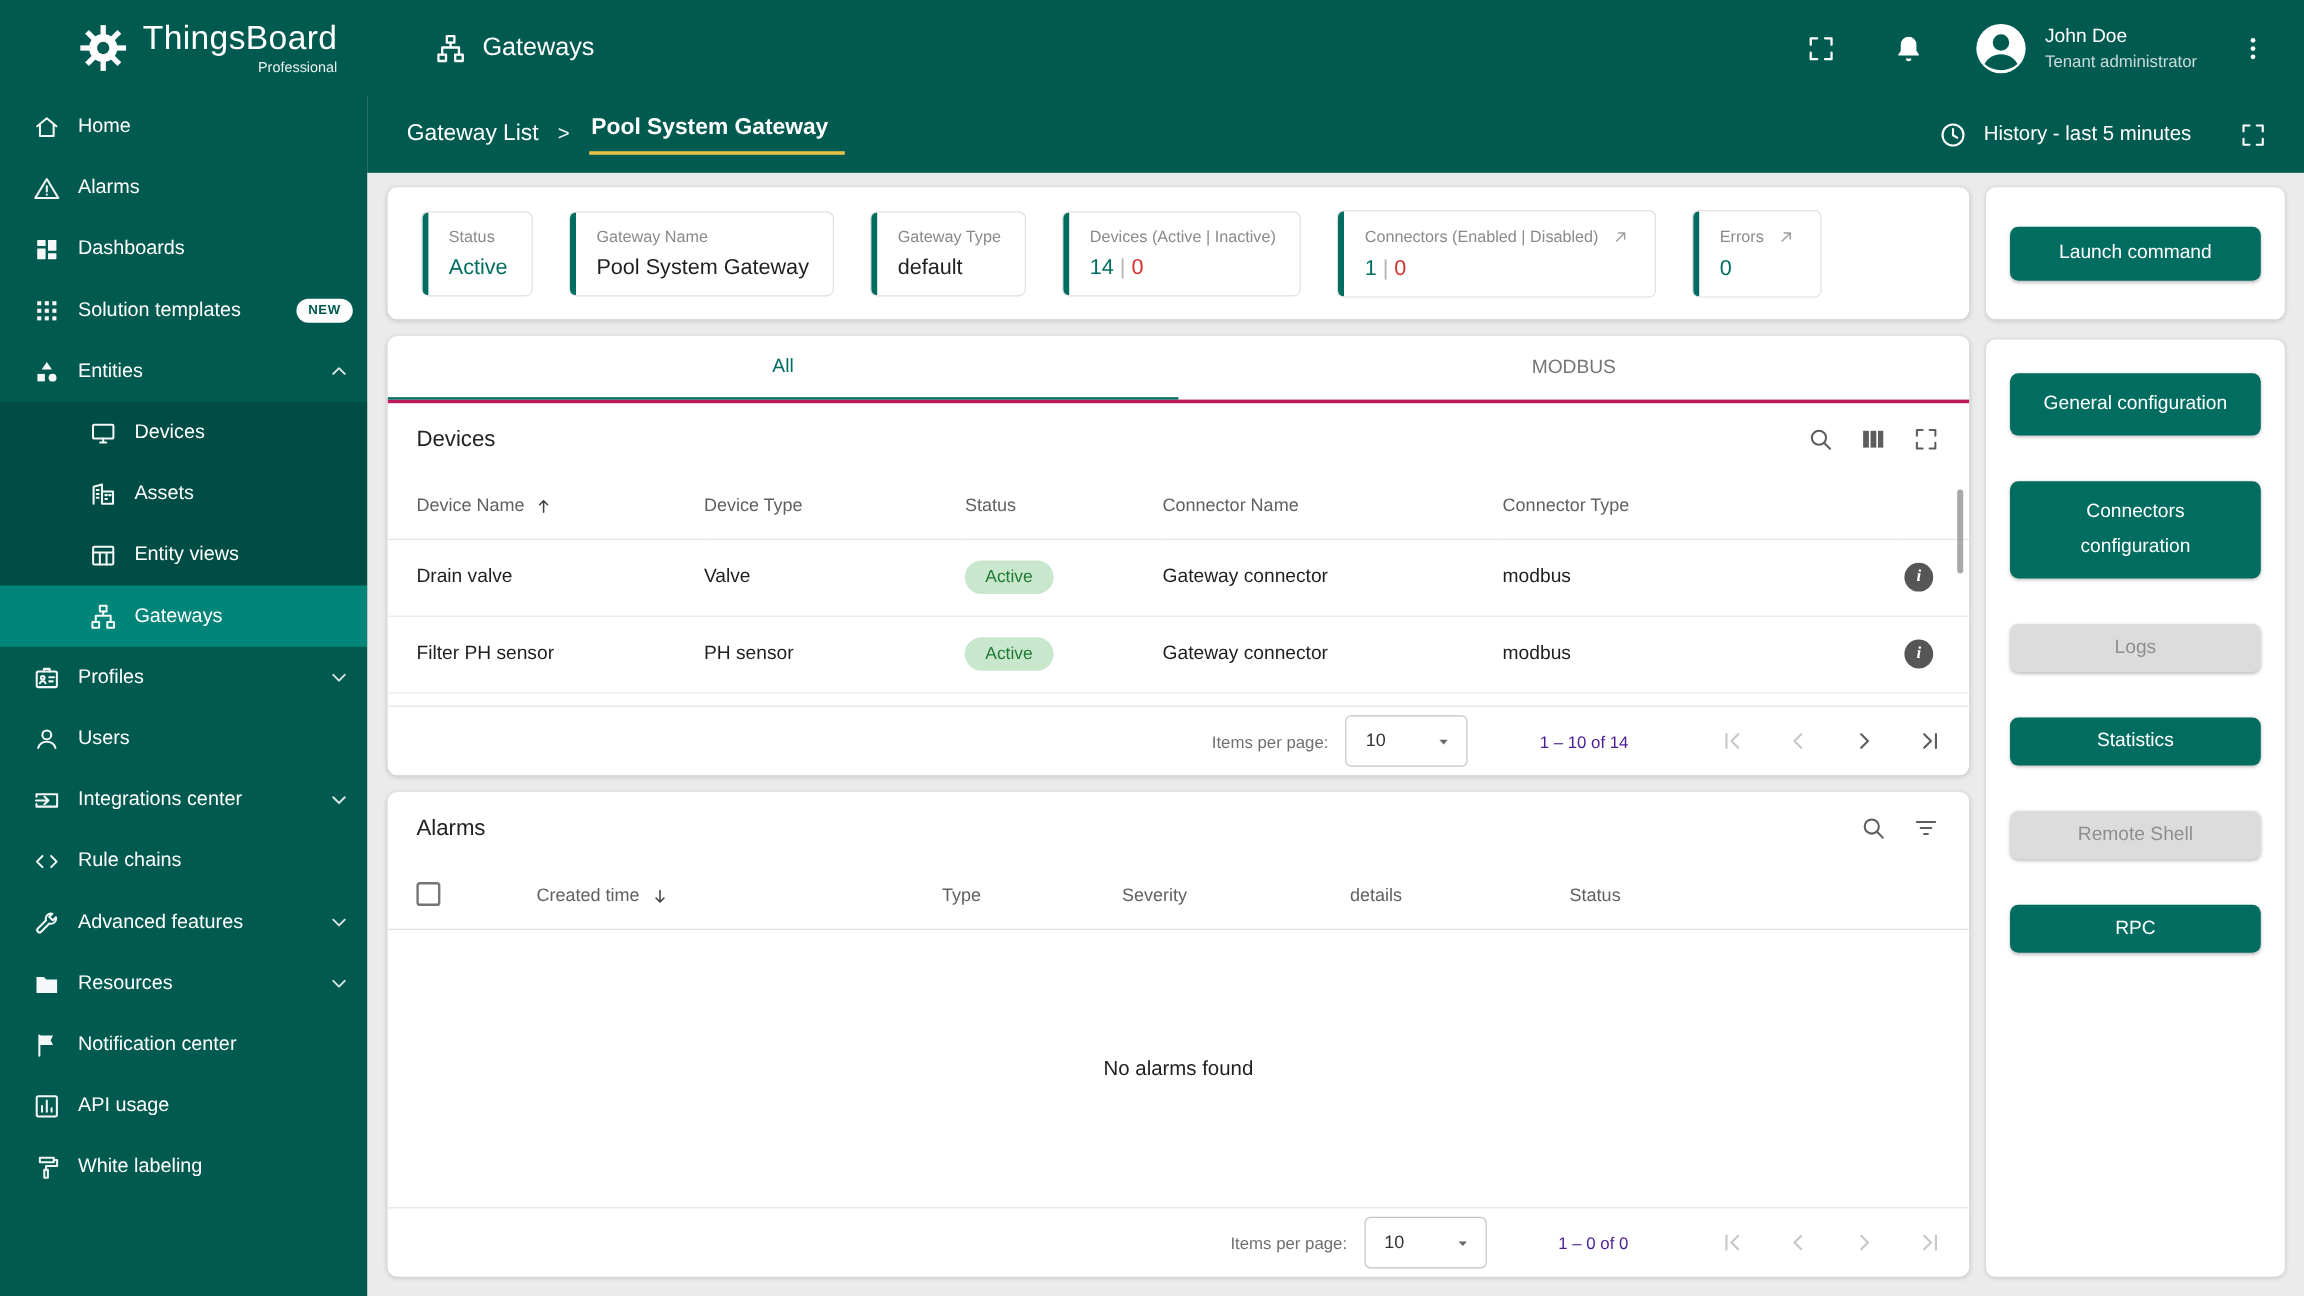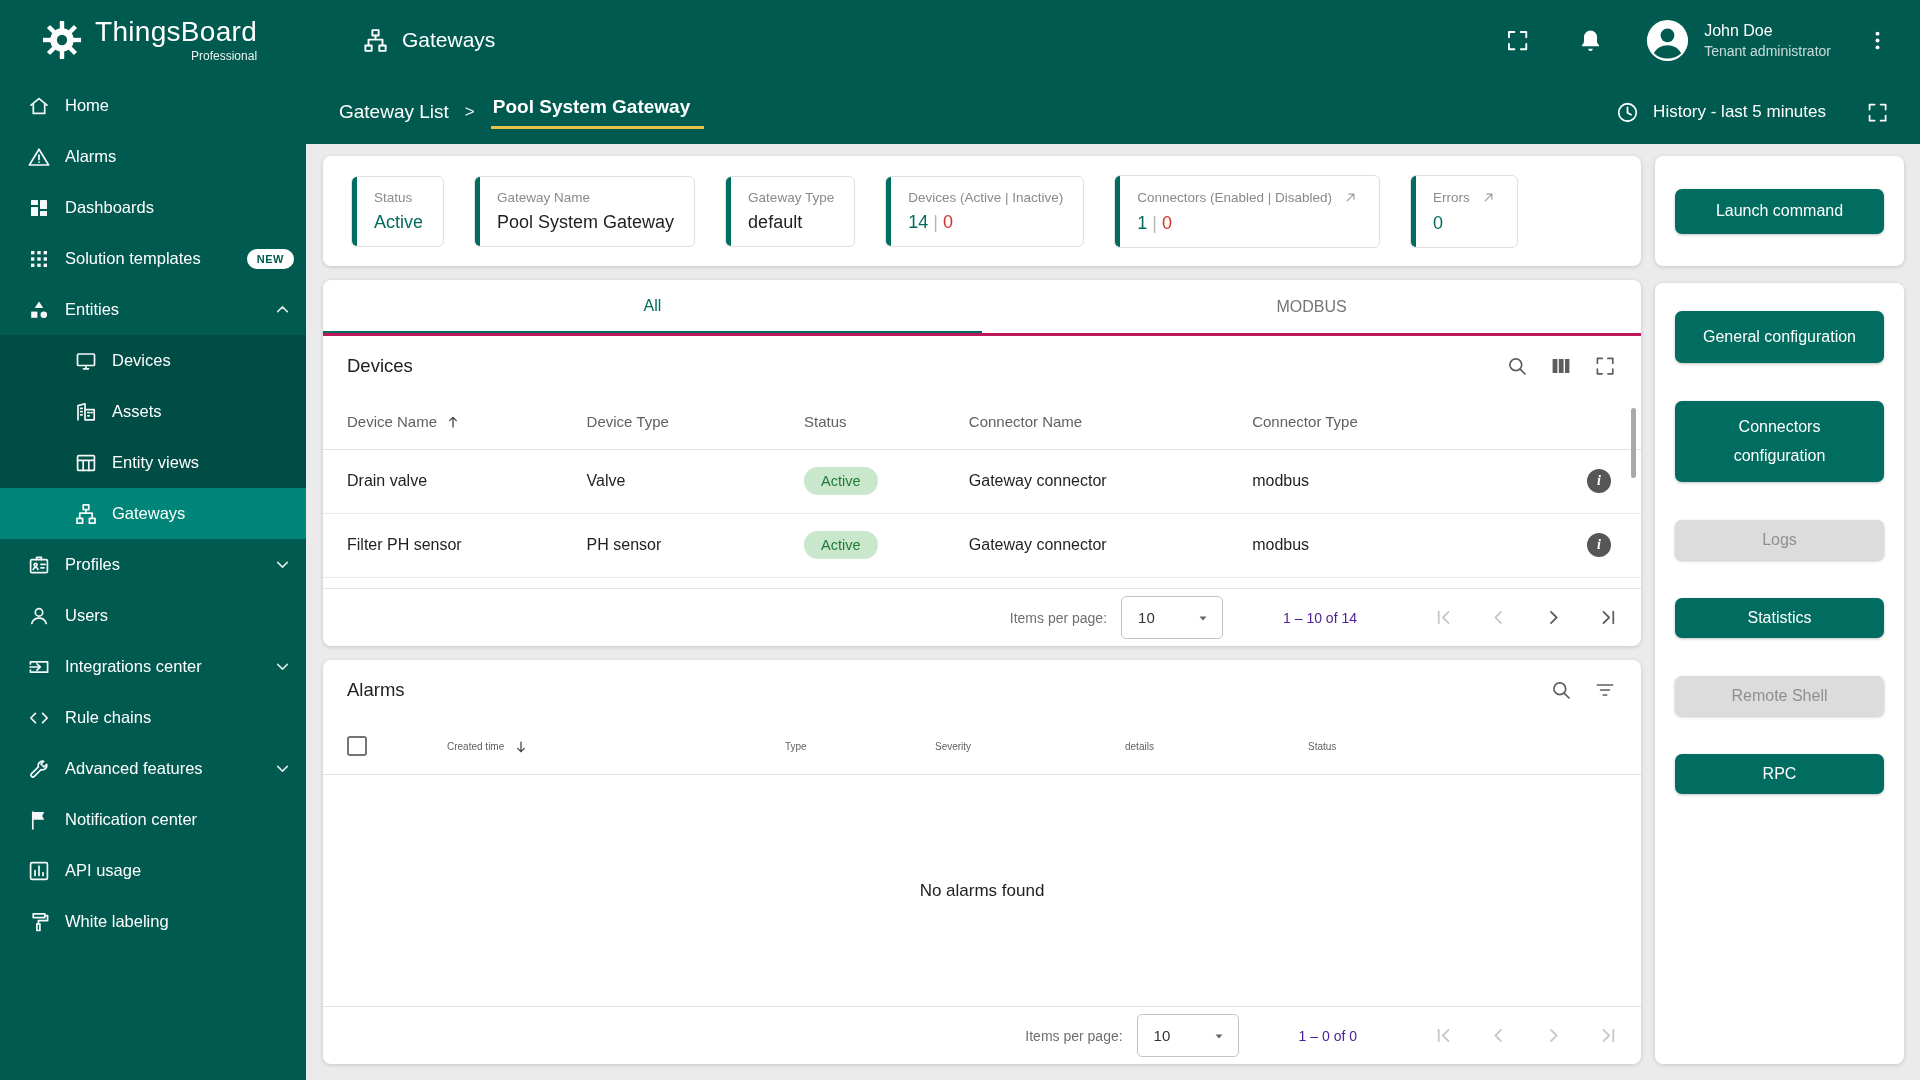--- a/index.html
+++ b/index.html
@@ -3,21 +3,21 @@
 <meta charset="utf-8">
 <style>
   *{margin:0;padding:0;box-sizing:border-box}
   html,body{width:1920px;height:1080px;overflow:hidden}
   body{font-family:"Liberation Sans","DejaVu Sans",sans-serif;background:var(--page-bg,#ebebeb);color:#212121}
   .ic{display:inline-flex;align-items:center;justify-content:center;flex-shrink:0}
   .ic svg{width:100%;height:100%}
 
   
   .topbar{height:80px;background:var(--primary-dark,#005a4f);display:flex;align-items:center;color:#fff}
-  .brand{width:306px;flex-shrink:0;display:flex;align-items:center;gap:11px;padding-left:40px}
+  .brand{width:306px;flex-shrink:0;display:flex;align-items:center;gap:11px;padding-left:64px}
   .brand-gear{width:44px;height:44px;color:#fff}
   .brand-title{font-size:28px;font-weight:500;letter-spacing:.3px;line-height:1}
   .brand-sub{font-size:12px;text-align:right;opacity:.92;margin-top:3px}
   .page-head{display:flex;align-items:center;gap:13px;margin-left:56px}
   .page-head .ic{width:27px;height:27px}
   .page-title{font-size:21px;font-weight:500}
   .top-actions{margin-left:auto;display:flex;align-items:center;padding-right:30px}
   .tb-icon{width:27px;height:27px;cursor:pointer}
   .top-bell{margin-left:46px}
   .user-chip{display:flex;align-items:center;gap:13px;margin-left:40px;cursor:pointer}
@@ -89,21 +89,21 @@
   .paging{height:58px;display:flex;align-items:center;justify-content:flex-end;border-top:1px solid #e4e4e4;padding-right:20px;flex-shrink:0;margin-top:auto}
   .pg-label{font-size:14px;color:#6f6f6f}
   .pg-select{display:flex;align-items:center;justify-content:space-between;width:102px;height:43px;border:1px solid #c4c4c4;border-radius:5px;margin:0 0 0 14px;padding:0 8px 0 16px;font-size:15px;color:#333;cursor:pointer}
   .pg-select .ic{width:22px;height:22px;color:#666}
   .pg-range{font-size:14px;color:#4c1d95;margin:0 44px 0 60px}
   .pg-btn{width:25px;height:25px;color:#5d5d5d;cursor:pointer;margin-left:30px}
   .pg-btn.disabled{color:#c7c7c7}
 
   
   .alarms-card{flex:1;display:flex;flex-direction:column;overflow:hidden}
-  .al-head{height:56px;display:flex;align-items:center;padding:0 24px;color:#616161;font-size:10px;font-weight:500;border-bottom:1px solid #e4e4e4;flex-shrink:0}
+  .al-head{height:56px;display:flex;align-items:center;padding:0 24px;color:#616161;font-size:15px;font-weight:500;border-bottom:1px solid #e4e4e4;flex-shrink:0}
   .al-c0{width:100px}
   .al-c1{width:338px;display:flex;align-items:center;gap:8px}
   .al-c2{width:150px}
   .al-c3{width:190px}
   .al-c4{width:183px}
   .al-c5{flex:1}
   .checkbox{display:inline-block;width:20px;height:20px;border:2px solid #757575;border-radius:3px;cursor:pointer}
   .al-empty{flex:1;display:flex;align-items:center;justify-content:center;font-size:17px;color:#212121}
 
   
@@ -343,20 +343,33 @@
         </span>
       <span>Rule chains</span>
     </div>
     <div class="side-item">
       <span class="ic s-ic">
           <svg viewBox="0 0 24 24" fill="none" stroke="currentColor" stroke-width="1.7" stroke-linecap="round" stroke-linejoin="round">
             <path d="M19.6 7.4a4.3 4.3 0 0 1-5.5 5.2l-6.8 6.8a1.9 1.9 0 0 1-2.7-2.7l6.8-6.8a4.3 4.3 0 0 1 5.2-5.5l-2.6 2.6 3 3Z"></path>
           </svg>
         </span>
       <span>Advanced features</span>
+      <span class="ic side-chevron">
+          <svg viewBox="0 0 24 24" fill="none" stroke="currentColor" stroke-width="1.7" stroke-linecap="round" stroke-linejoin="round">
+            <path d="M7 9.8l5 5 5-5"></path>
+          </svg>
+        </span>
+    </div>
+    <div class="side-item">
+      <span class="ic s-ic">
+          <svg viewBox="0 0 24 24" fill="none" stroke="currentColor" stroke-width="1.7" stroke-linecap="round" stroke-linejoin="round">
+            <path d="M3.4 6.2h6.2l2 2h9v11.2H3.4Z" fill="currentColor" stroke="none"></path>
+          </svg>
+        </span>
+      <span>Resources</span>
       <span class="ic side-chevron">
           <svg viewBox="0 0 24 24" fill="none" stroke="currentColor" stroke-width="1.7" stroke-linecap="round" stroke-linejoin="round">
             <path d="M7 9.8l5 5 5-5"></path>
           </svg>
         </span>
     </div>
     <div class="side-item">
       <span class="ic s-ic">
           <svg viewBox="0 0 24 24" fill="none" stroke="currentColor" stroke-width="1.7" stroke-linecap="round" stroke-linejoin="round">
             <path d="M5.8 4h11.4l-2 3.9 2 3.9H5.8Z" fill="currentColor" stroke="none"></path>

